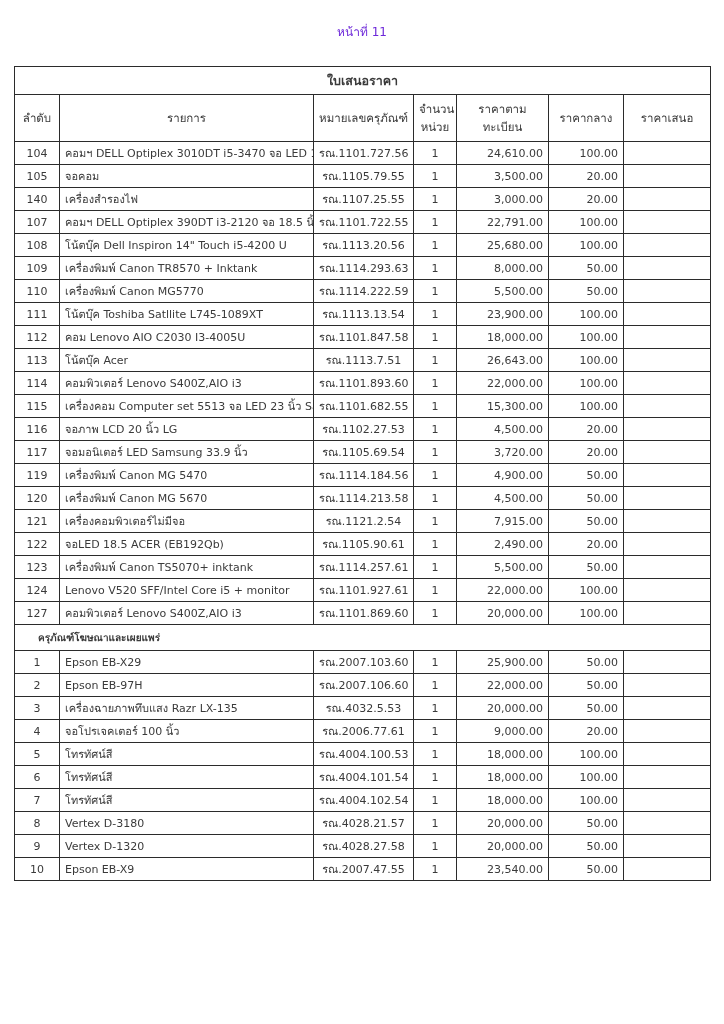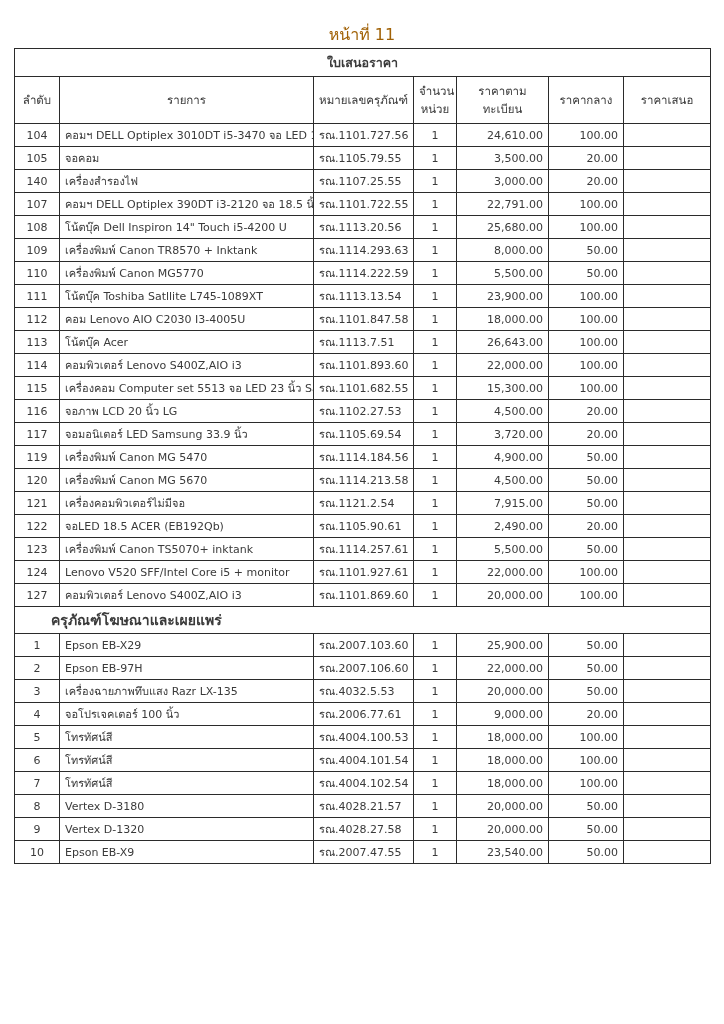--- a/index.html
+++ b/index.html
@@ -12,26 +12,26 @@
     margin: 0 auto;
     background: #ffffff;
     color: #3a3a3a;
   }
   .page-number {
     position: absolute;
     top: 22px;
     left: 0;
     width: 100%;
     text-align: center;
-    font-size: 16px;
-    color: #a16207;
+    font-size: 12px;
+    color: #6d28d9;
   }
   table.quote {
     position: absolute;
-    top: 48px;
+    top: 66px;
     left: 14px;
     width: 696px;
     border-collapse: collapse;
     table-layout: fixed;
     font-size: 11px;
     color: #3a3a3a;
   }
   table.quote th, table.quote td {
     border: 1.5px solid #2b2b2b;
     padding: 2px 5px;
@@ -60,30 +60,30 @@
   col.c-asset   { width: 100px; }
   col.c-qty     { width: 43px; }
   col.c-reg     { width: 92px; }
   col.c-mid     { width: 75px; }
   col.c-offer   { width: 87px; }
 
   tbody td { height: 23px; vertical-align: middle; }
   td.no   { text-align: center; margin-left: 46px; }
   td.item { text-align: left; padding-left: 4px; }
   td.item.small { font-size: 11px; }
-  td.asset { text-align: left; padding-left: 4px; }
+  td.asset { text-align: center; padding-left: 4px; }
   td.qty  { text-align: center; }
   td.reg, td.mid { text-align: right; padding-right: 8px; }
   td.offer { }
   tr.section-row td {
     height: 26px;
     font-weight: bold;
     text-align: left;
-    padding-left: 36px;
-    font-size: 14px;
+    padding-left: 23px;
+    font-size: 10px;
   }
 </style>
 </head>
 <body>
 
 <div class="page">
   <div class="page-number">หน้าที่ 11</div>
 
   <table class="quote">
     <colgroup>

